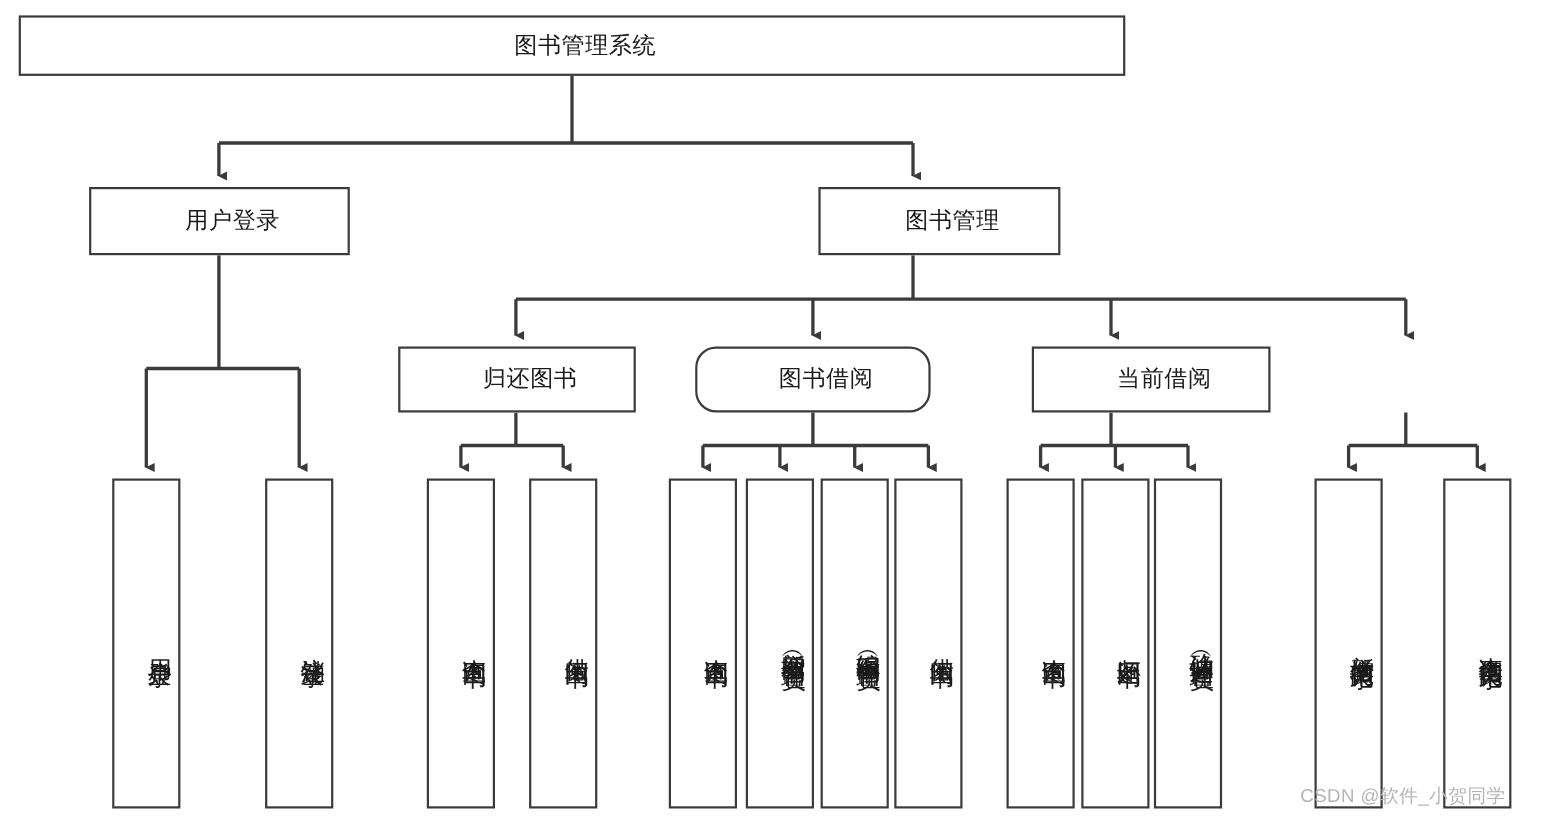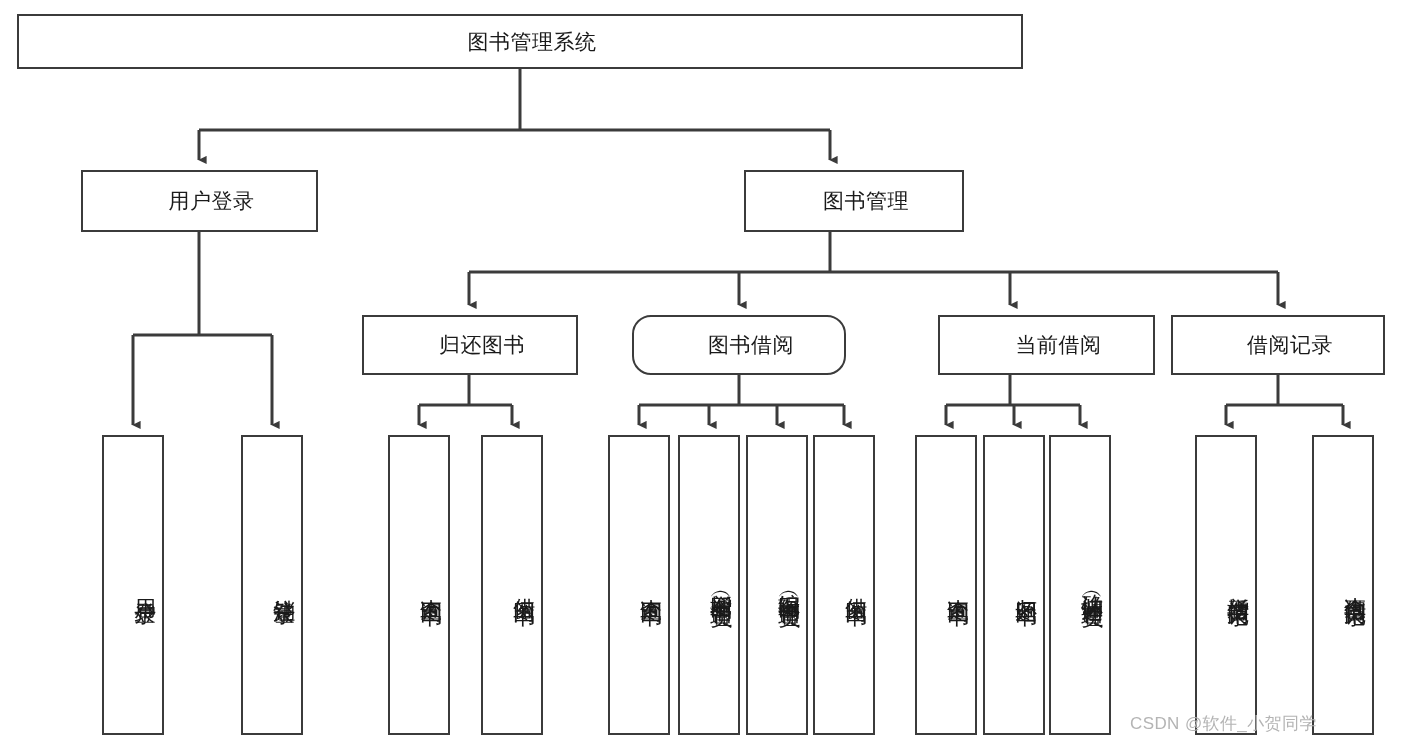--- a/index.html
+++ b/index.html
@@ -127,23 +127,20 @@
 
   <div class="node-box node-h" style="left:362px; top:315px; width:216px; height:60px;">
     <span>归还图书</span>
   </div>
   <div class="node-box node-h" style="left:632px; top:315px; width:214px; height:60px;border-radius:19px;">
     <span>图书借阅</span>
   </div>
   <div class="node-box node-h" style="left:902px; top:315px; width:217px; height:60px;margin-left:36px;">
     <span>当前借阅</span>
   </div>
-  <div class="node-box node-h" style="left:1171px; top:315px; width:214px; height:60px;">
-    <span>借阅记录</span>
-  </div>
 
   <div class="node-box node-v" style="left:102px; top:435px; width:62px; height:300px;">
     <span>用户登录</span>
   </div>
   <div class="node-box node-v" style="left:241px; top:435px; width:62px; height:300px;">
     <span>注销登录</span>
   </div>
   <div class="node-box node-v" style="left:388px; top:435px; width:62px; height:300px;">
     <span>查询图书</span>
   </div>
@@ -171,15 +168,15 @@
   <div class="node-box node-v" style="left:1049px; top:435px; width:62px; height:300px;">
     <span>确认归还（管理员）</span>
   </div>
   <div class="node-box node-v" style="left:1195px; top:435px; width:62px; height:300px;">
     <span>新增借阅记录</span>
   </div>
   <div class="node-box node-v" style="left:1312px; top:435px; width:62px; height:300px;">
     <span>查询借阅记录</span>
   </div>
 
-  <div class="watermark" style="left:1130px; top:712px;">CSDN @软件_小贺同学</div>
+  <div class="watermark" style="left:1182px; top:712px;">CSDN @软件_小贺同学</div>
 
 </div>
 
 </body></html>

